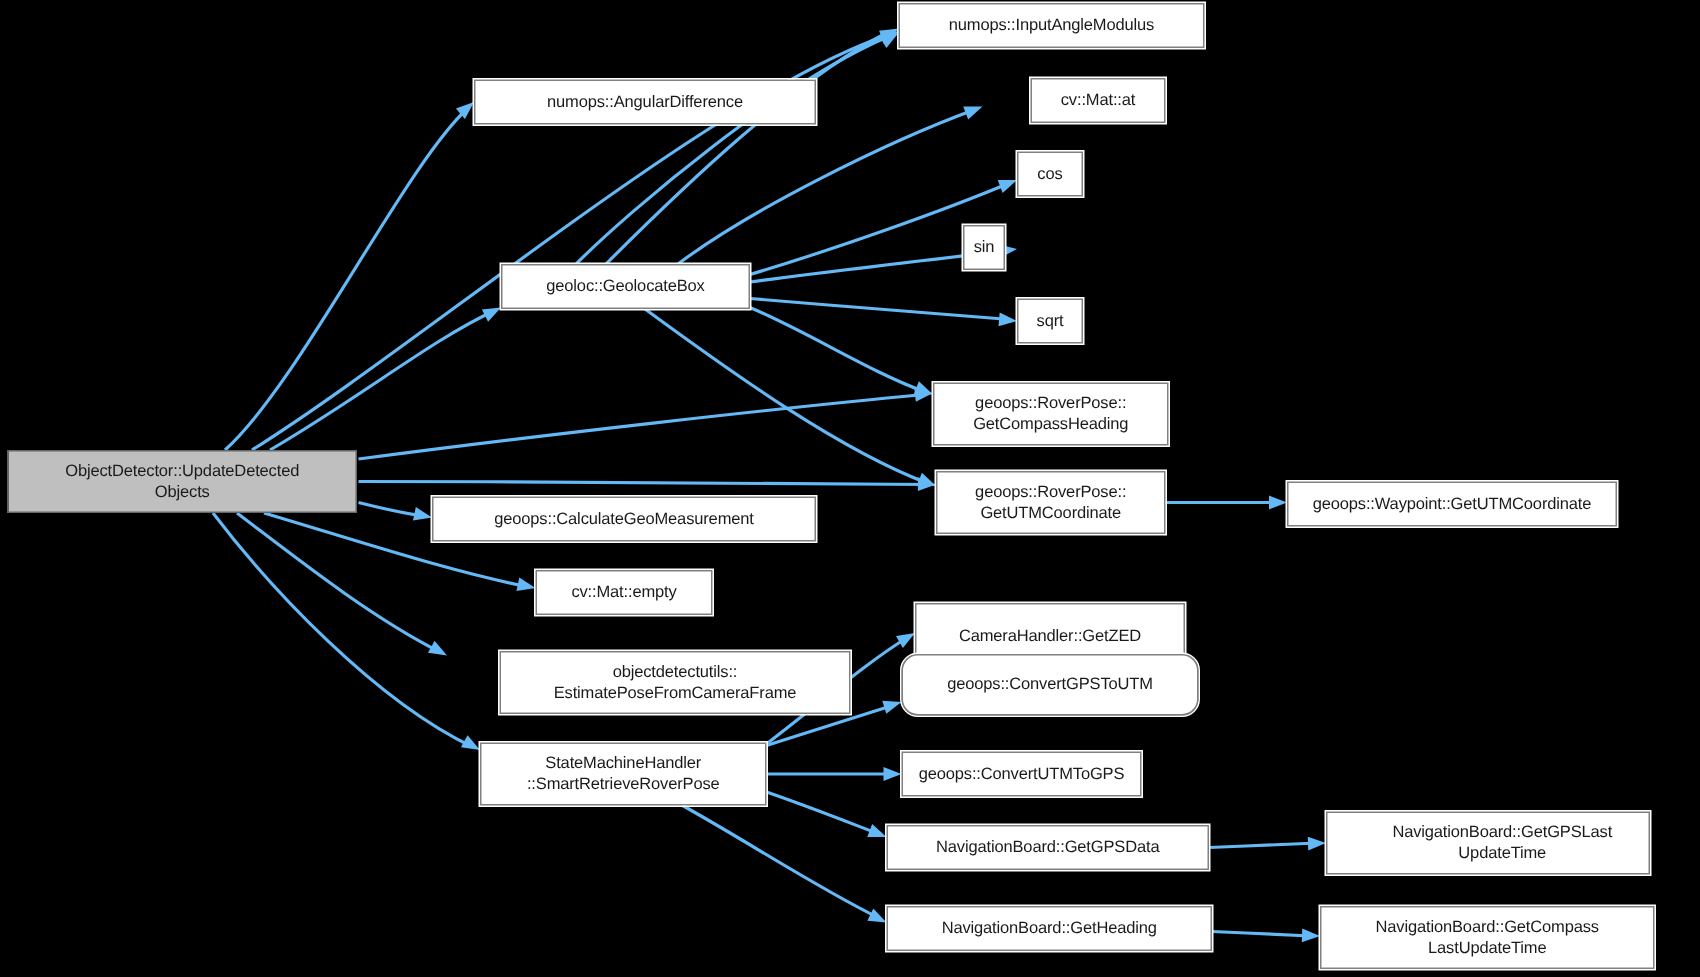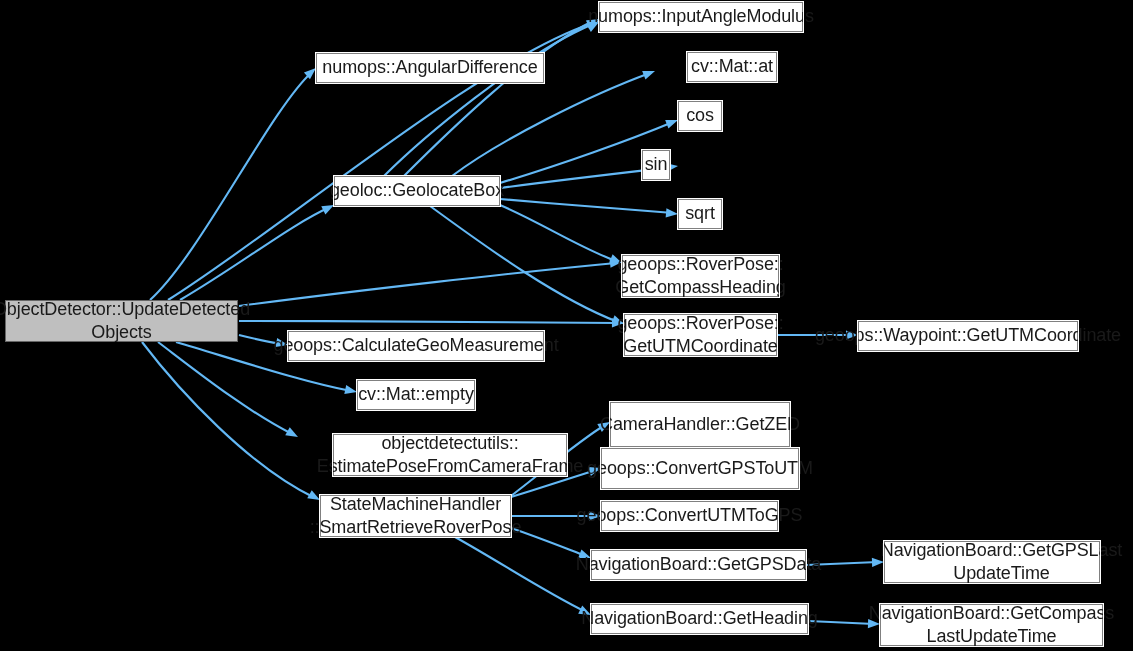--- a/index.html
+++ b/index.html
@@ -28,21 +28,21 @@
     box-sizing: border-box;
     background: #ffffff;
     border: 1px solid #808080;
     outline: 1px solid #ffffff;
     display: flex;
     align-items: center;
     justify-content: center;
     text-align: center;
     color: #1a1a1a;
     font-family: "Liberation Sans", sans-serif;
-    font-size: 18px;
+    font-size: 11px;
     line-height: 1.28;
     letter-spacing: -0.1px;
     white-space: pre-line;
     padding: 0 5px;
   }
   .node.root {
     background: #bfbfbf;
     border: 1px solid #666666;
     outline: none;
   }
@@ -177,22 +177,22 @@
       <div class="node" style="left: 624px; top: 314px; width: 153px; height: 42px;">geoops::RoverPose::
 GetUTMCoordinate</div>
       <div class="node" style="left: 858px; top: 321px; width: 220px; height: 30px;">geoops::Waypoint::GetUTMCoordinate</div>
       <div class="node" style="left: 288px; top: 331px; width: 256px; height: 30px;">geoops::CalculateGeoMeasurement</div>
       <div class="node" style="left: 357px; top: 380px; width: 118px; height: 30px;">cv::Mat::empty</div>
       <div class="node" style="left: 298px; top: 434px; width: 234px; height: 42px; margin-left: 35px;">objectdetectutils::
 EstimatePoseFromCameraFrame</div>
       <div class="node" style="left: 320px; top: 495px; width: 191px; height: 42px;">StateMachineHandler
 ::SmartRetrieveRoverPose</div>
       <div class="node" style="left: 610px; top: 402px; width: 180px; height: 45px;">CameraHandler::GetZED</div>
-      <div class="node" style="left: 601px; top: 448px; width: 198px; height: 41px;">geoops::ConvertGPSToUTM</div>
-      <div class="node" style="left: 601px; top: 501px; width: 177px; height: 30px;">geoops::ConvertUTMToGPS</div>
+      <div class="node" style="left: 601px; top: 436px; width: 198px; height: 41px; border-radius: 11px;">geoops::ConvertGPSToUTM</div>
+      <div class="node" style="left: 601px; top: 501px; width: 160px; height: 30px;">geoops::ConvertUTMToGPS</div>
       <div class="node" style="left: 591px; top: 550px; width: 215px; height: 30px;">NavigationBoard::GetGPSData</div>
       <div class="node" style="left: 591px; top: 604px; width: 217px; height: 30px;">NavigationBoard::GetHeading</div>
       <div class="node" style="left: 884px; top: 541px; width: 216px; height: 42px; padding-left: 24px;">NavigationBoard::GetGPSLast
 UpdateTime</div>
       <div class="node" style="left: 880px; top: 604px; width: 223px; height: 42px;">NavigationBoard::GetCompass
 LastUpdateTime</div>
     </div>
 </div>
 
 </body></html>

